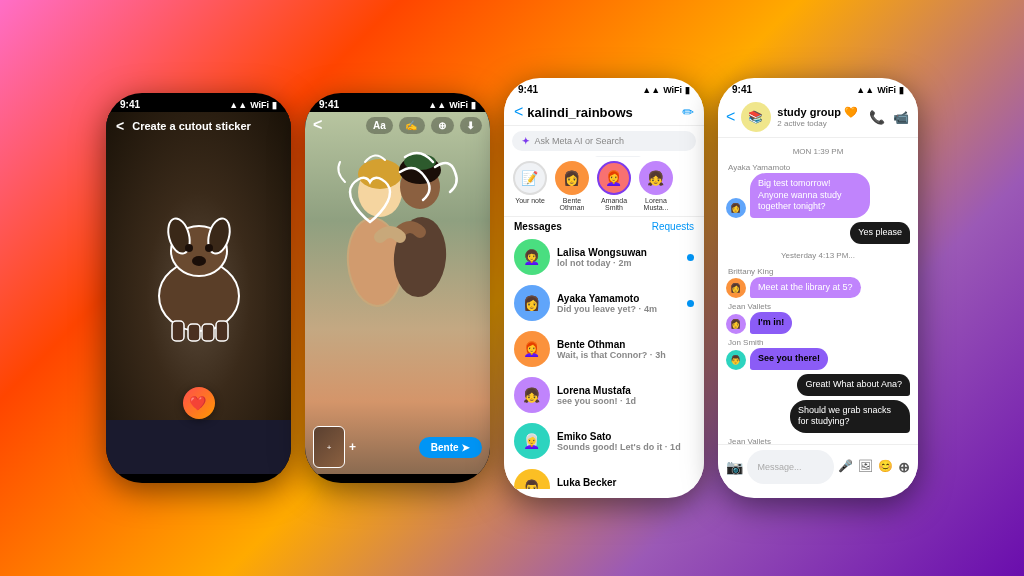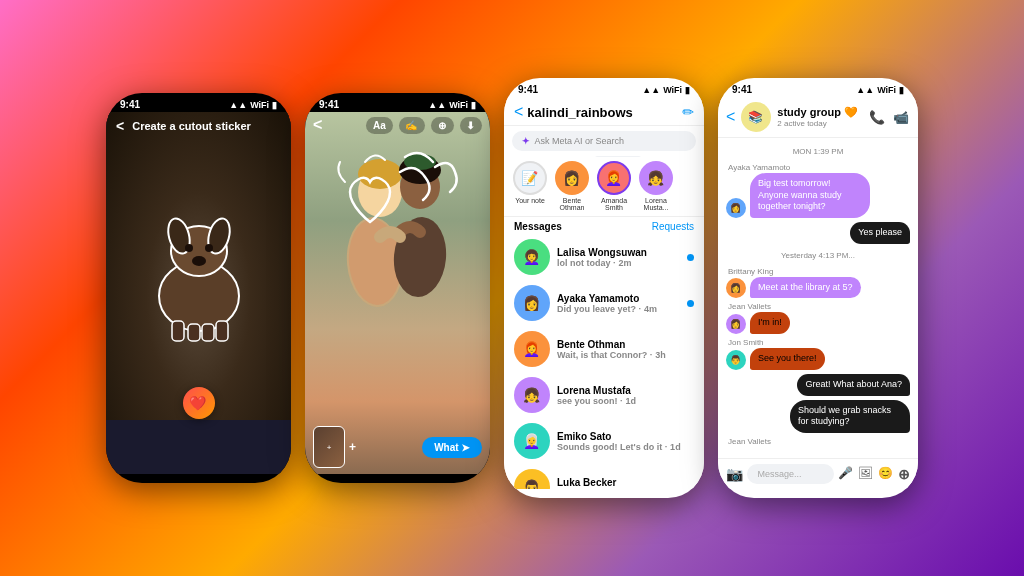--- a/index.html
+++ b/index.html
@@ -352,36 +352,37 @@
       background: #1a1a1a;
       color: #fff;
       border-bottom-right-radius: 4px;
     }
     .bubble.purple {
       background: #c084fc;
       color: #fff;
       border-bottom-left-radius: 4px;
     }
     .bubble.light-purple {
-      background: #c2410c;
+      background: #8b5cf6;
       color: #000;
       border-bottom-left-radius: 4px;
+      font-weight: bold;
     }
     .chat-input-row {
       display: flex;
       align-items: center;
       padding: 5px 8px;
       border-top: 0.5px solid #eee;
       gap: 4px;
     }
     .chat-input-box {
       flex: 1;
       background: #f0f2f5;
       border-radius: 18px;
-      padding: 5px 10px;
+      padding: 12px 10px;
       font-size: 9px;
       color: #888;
       display: flex;
       align-items: flex-end;
     }
     .chat-input-icons {
       display: flex;
       gap: 5px;
     }
     .chat-icon { font-size: 12px; color: #555; }
@@ -497,21 +498,21 @@
       </div>
     </div>
     <div class="phone2-bottom">
       <div style="display:flex;gap:4px;align-items:center;">
         <div class="story-thumb" style="background:linear-gradient(135deg,#5a4030,#8b6040);">
           <span style="color:white;font-size:8px;">+</span>
         </div>
         <span style="color:white;font-size:12px;font-weight:700;">+</span>
       </div>
       <button class="send-btn">
-        <span>What</span>
+        <span>Bente</span>
         <span>➤</span>
       </button>
     </div>
   </div>
 </div>
 
 <div class="phone phone-white phone-3">
   <div class="status-bar status-bar-light">
     <span>9:41</span>
     <div class="status-icons">

